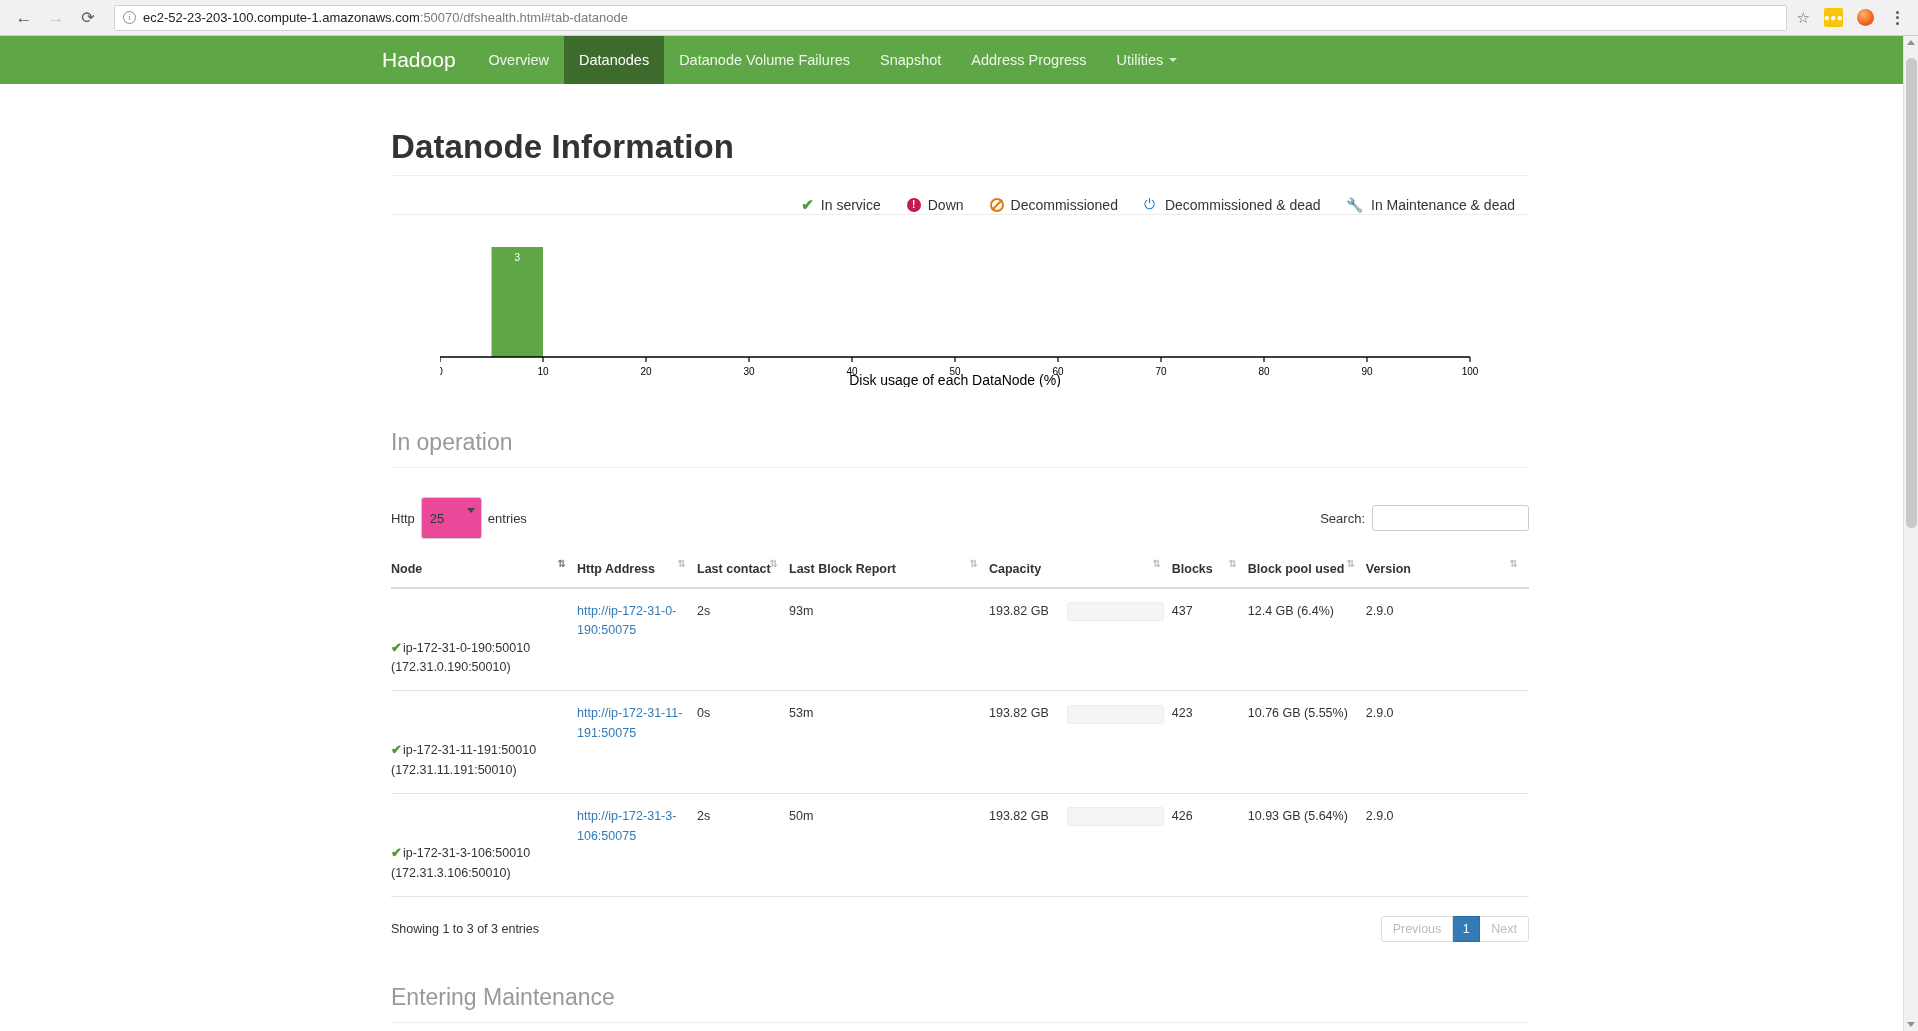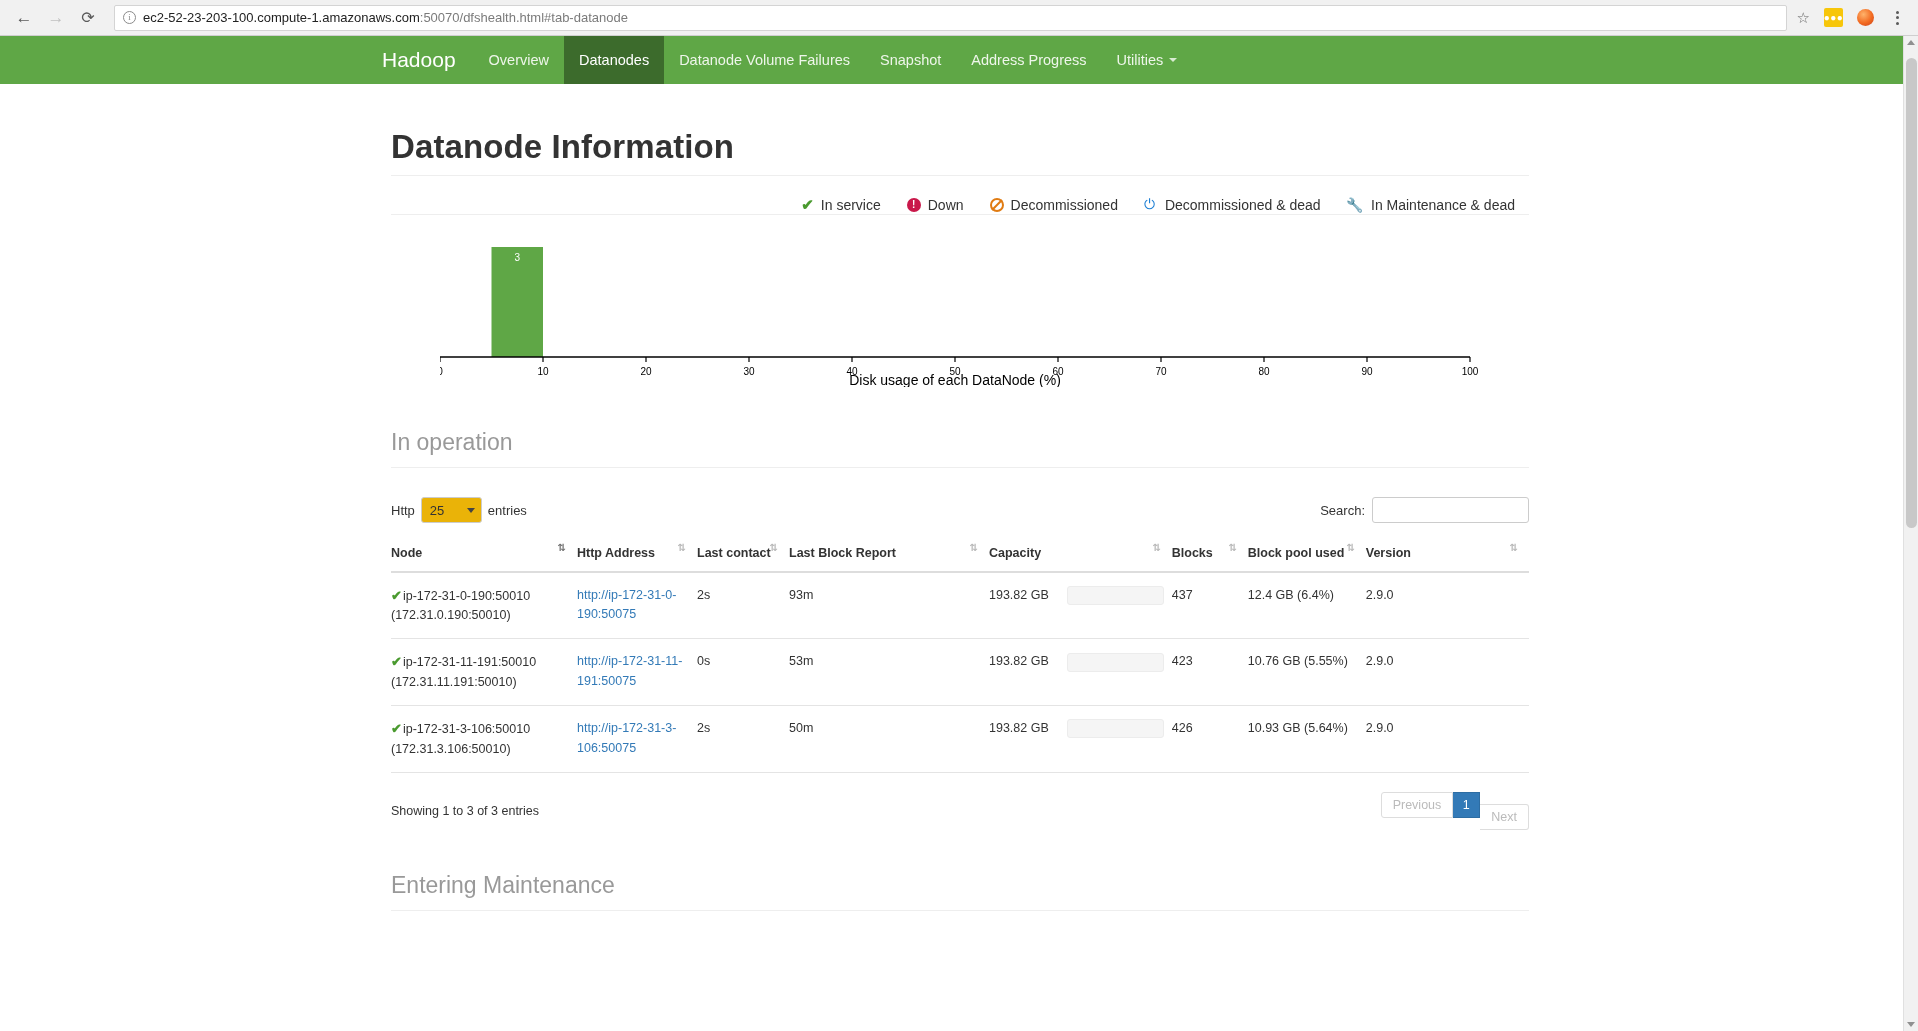--- a/index.html
+++ b/index.html
@@ -186,25 +186,25 @@
   .dt-controls {
     display: flex;
     justify-content: space-between;
     align-items: center;
     padding-top: 29px;
     font-size: 13px;
     color: #333333;
   }
   .dt-length { display: flex; align-items: center; gap: 6px; }
   .dt-select {
-    height: 26px;
+    height: 42px;
     min-width: 61px;
     border: 1px solid #cccccc;
     border-radius: 3px;
-    background: #eab308;
+    background: #ec4899;
     font-size: 13px;
     color: #333;
     padding: 0 18px 0 8px;
     font-family: "Liberation Sans", sans-serif;
     appearance: none;
     -webkit-appearance: none;
     position: relative;
   }
   .select-shell { position: relative; display: inline-block; }
   .select-shell .sel-caret {
@@ -257,21 +257,21 @@
     font-family: "DejaVu Sans", sans-serif;
   }
   .sort-ico.active { color: #6d6d6d; }
   table.dn-table tbody td {
     padding: 13px 8px 13px 0;
     border-bottom: 1px solid #e4e4e4;
     vertical-align: top;
     line-height: 1.55;
   }
   table.dn-table tbody tr:last-child td { border-bottom: 1px solid #e4e4e4; }
-  .node-cell { display: block; }
+  .node-cell { display: block; margin-top: 36px; }
   .node-check { color: #4a9a2f; font-weight: bold; font-size: 13px; margin-right: 1px; }
   .node-line2 { display: block; }
   .http-link { color: #337ab7; text-decoration: none; display: block; max-width: 112px; }
   .cap-cell { white-space: nowrap; }
   .cap-text { display: inline-block; margin-right: 18px; }
   .progress-track {
     display: inline-block;
     vertical-align: middle;
     width: 97px; height: 19px;
     background: #f5f5f5;
@@ -302,21 +302,21 @@
     padding: 0 11px;
     border: 1px solid #dddddd;
     border-left-width: 0;
     background: #ffffff;
     color: #bbbbbb;
     font-size: 12.5px;
     display: flex; align-items: center; justify-content: center;
     white-space: nowrap;
   }
   .page-btn:first-child { border-left-width: 1px; border-radius: 3px 0 0 3px; }
-  .page-btn:last-child { border-radius: 0 3px 3px 0; margin-top: 12px; }
+  .page-btn:last-child { border-radius: 0 3px 3px 0; }
   .page-btn.active {
     background: #337ab7;
     border-color: #2d6da3;
     color: #ffffff;
     padding: 0 9px;
   }
   .scrollbar-track {
     position: absolute;
     top: 36px; right: 0; bottom: 0;
     width: 15px;

